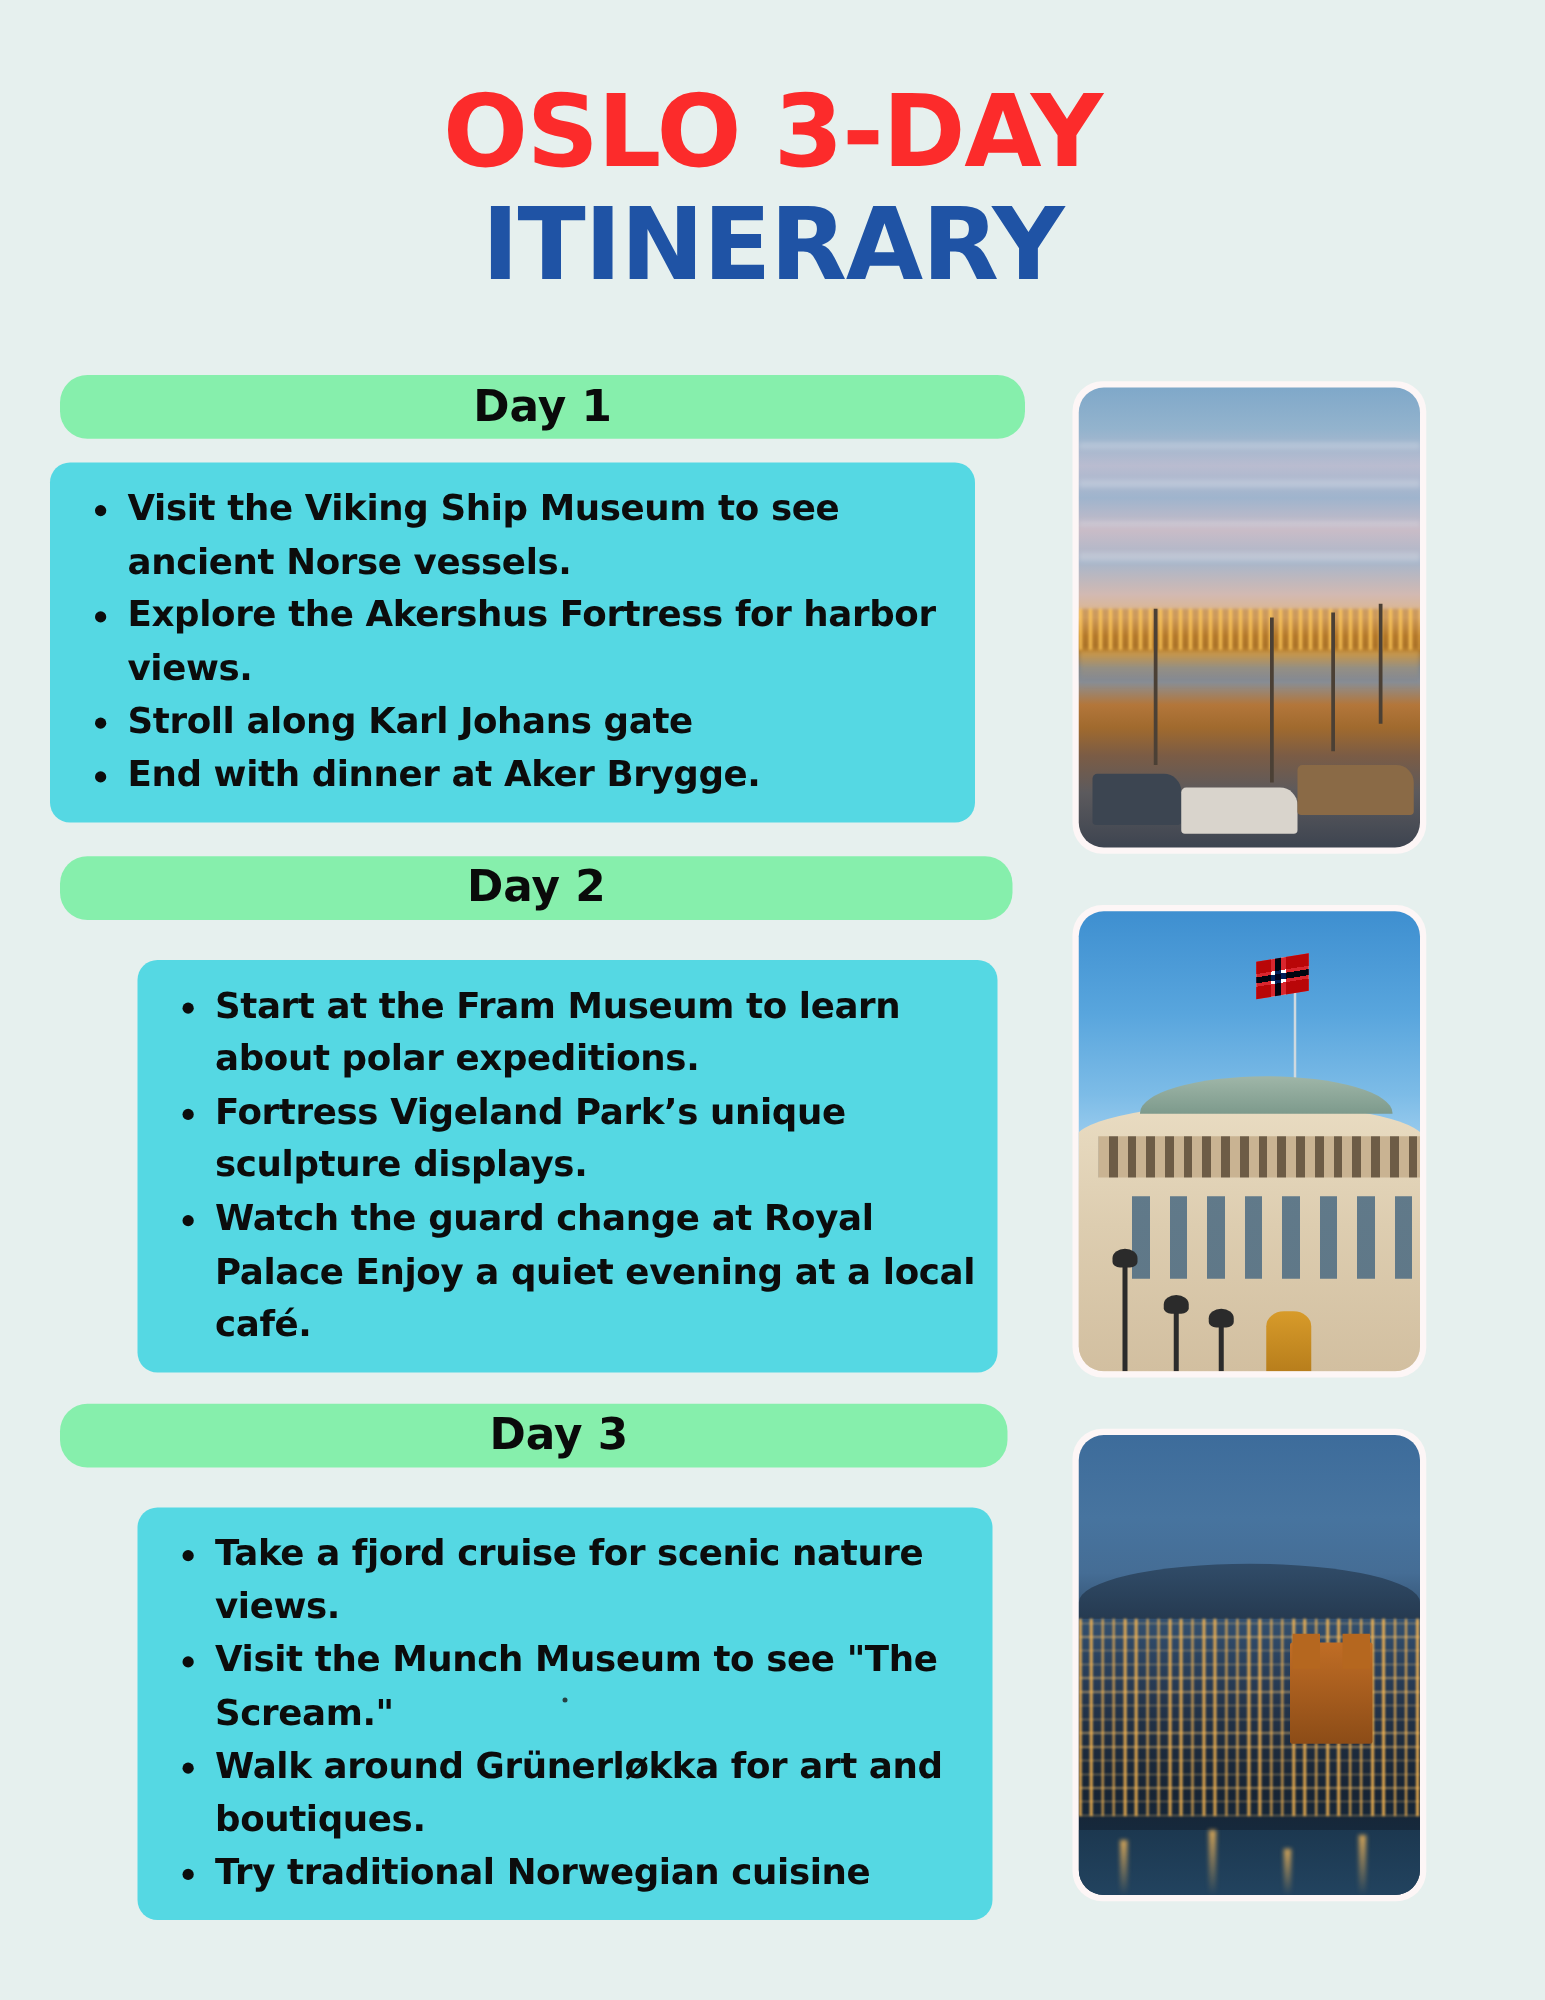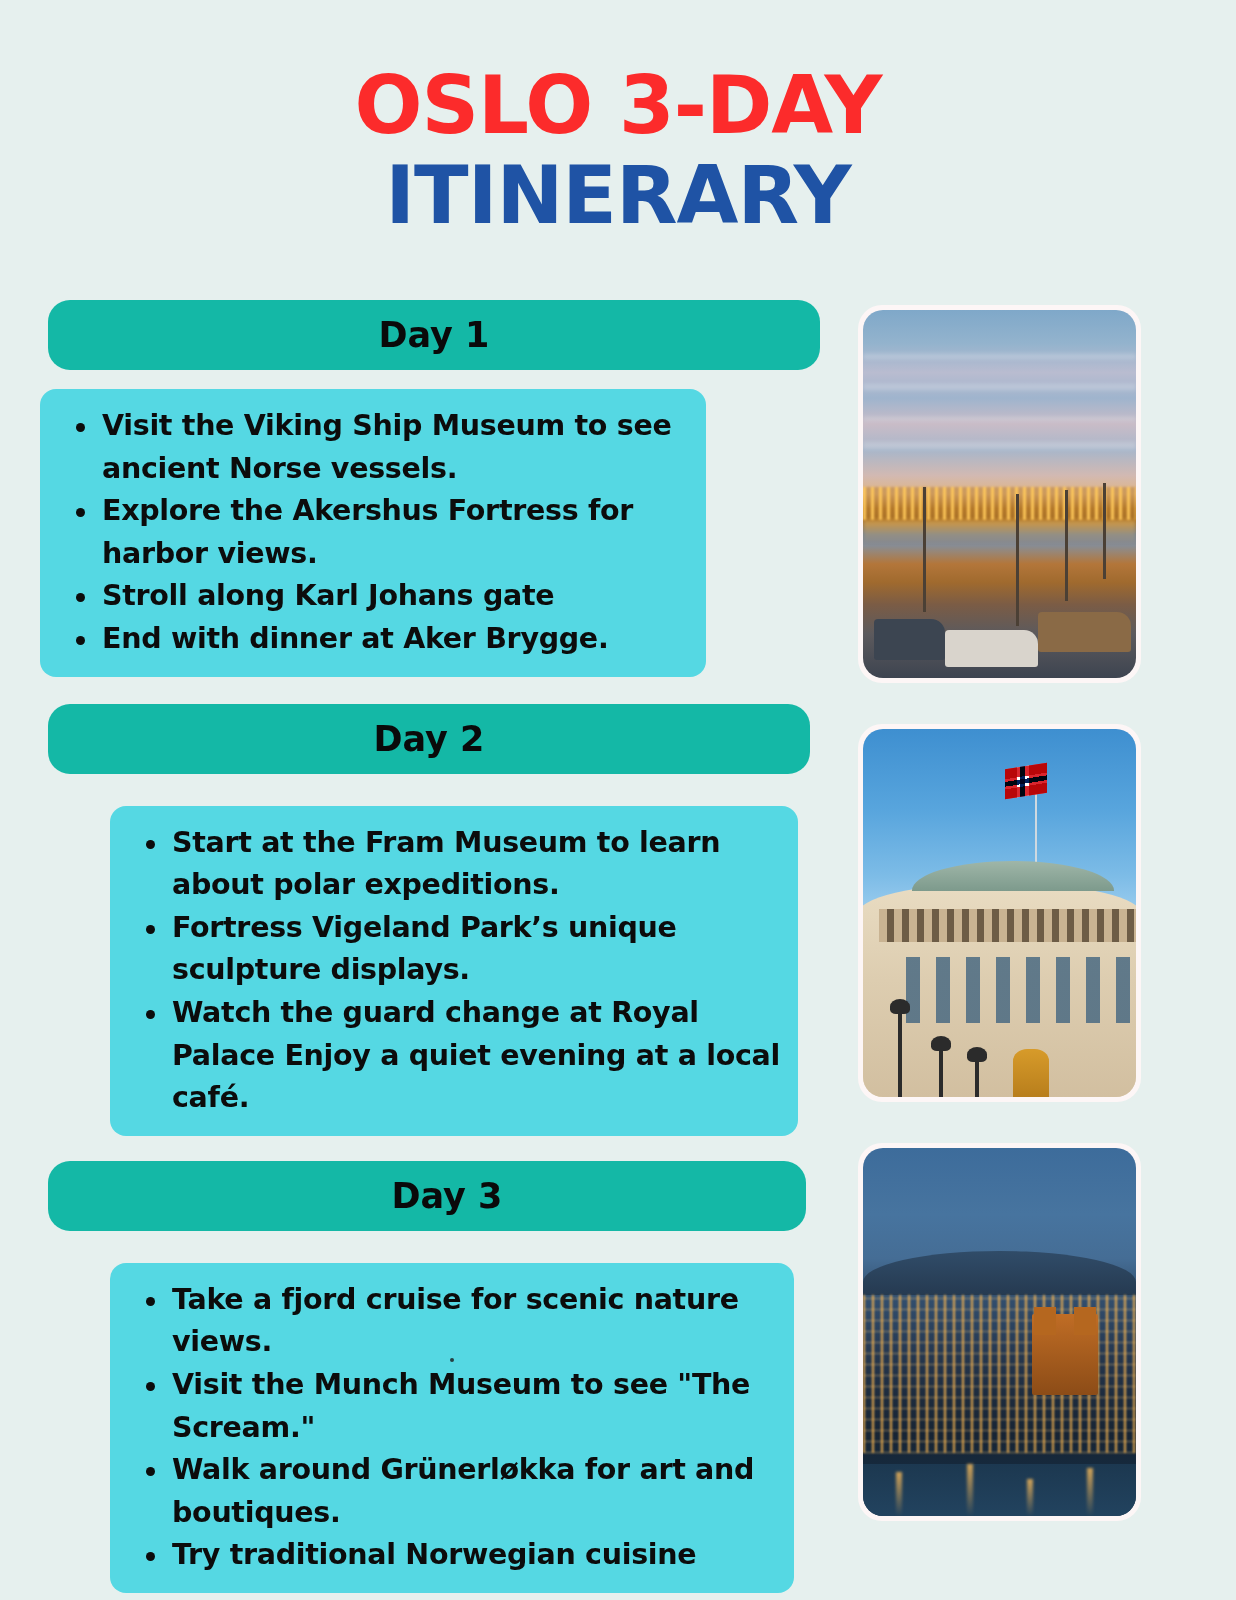--- a/index.html
+++ b/index.html
@@ -58,23 +58,23 @@
   .right-col {
     position: absolute;
     left: 858px;
     top: 5px;
     width: 300px;
   }
 
   
   .day-header {
     margin-left: 48px;
-    background: #14b8a6;
+    background: #86efac;
     border-radius: 22px;
-    height: 70px;
+    height: 51px;
     display: flex;
     align-items: center;
     justify-content: center;
   }
   .day-header-label {
     font-size: 35px;
     font-weight: bold;
     color: #0a0a0a;
     font-family: "DejaVu Sans", sans-serif;
     letter-spacing: 0px;
@@ -84,21 +84,21 @@
   .day-2 .day-header { width: 762px; }
   .day-3 .day-header { width: 758px; padding-left: 40px; }
 
   
   .day-card {
     margin-left: 110px;
     background: #55D8E3;
     border-radius: 16px;
     padding: 16px 12px 16px 14px;
   }
-  .day-1 .day-card { width: 666px; margin-top: 19px; margin-left: 40px; }
+  .day-1 .day-card { width: 740px; margin-top: 19px; margin-left: 40px; }
   .day-2 .day-card { width: 688px; margin-top: 32px; }
   .day-3 .day-card { width: 684px; margin-top: 32px; }
 
   .day-card ul {
     list-style: none;
   }
   .day-card li {
     position: relative;
     padding-left: 48px;
     font-size: 28.5px;

